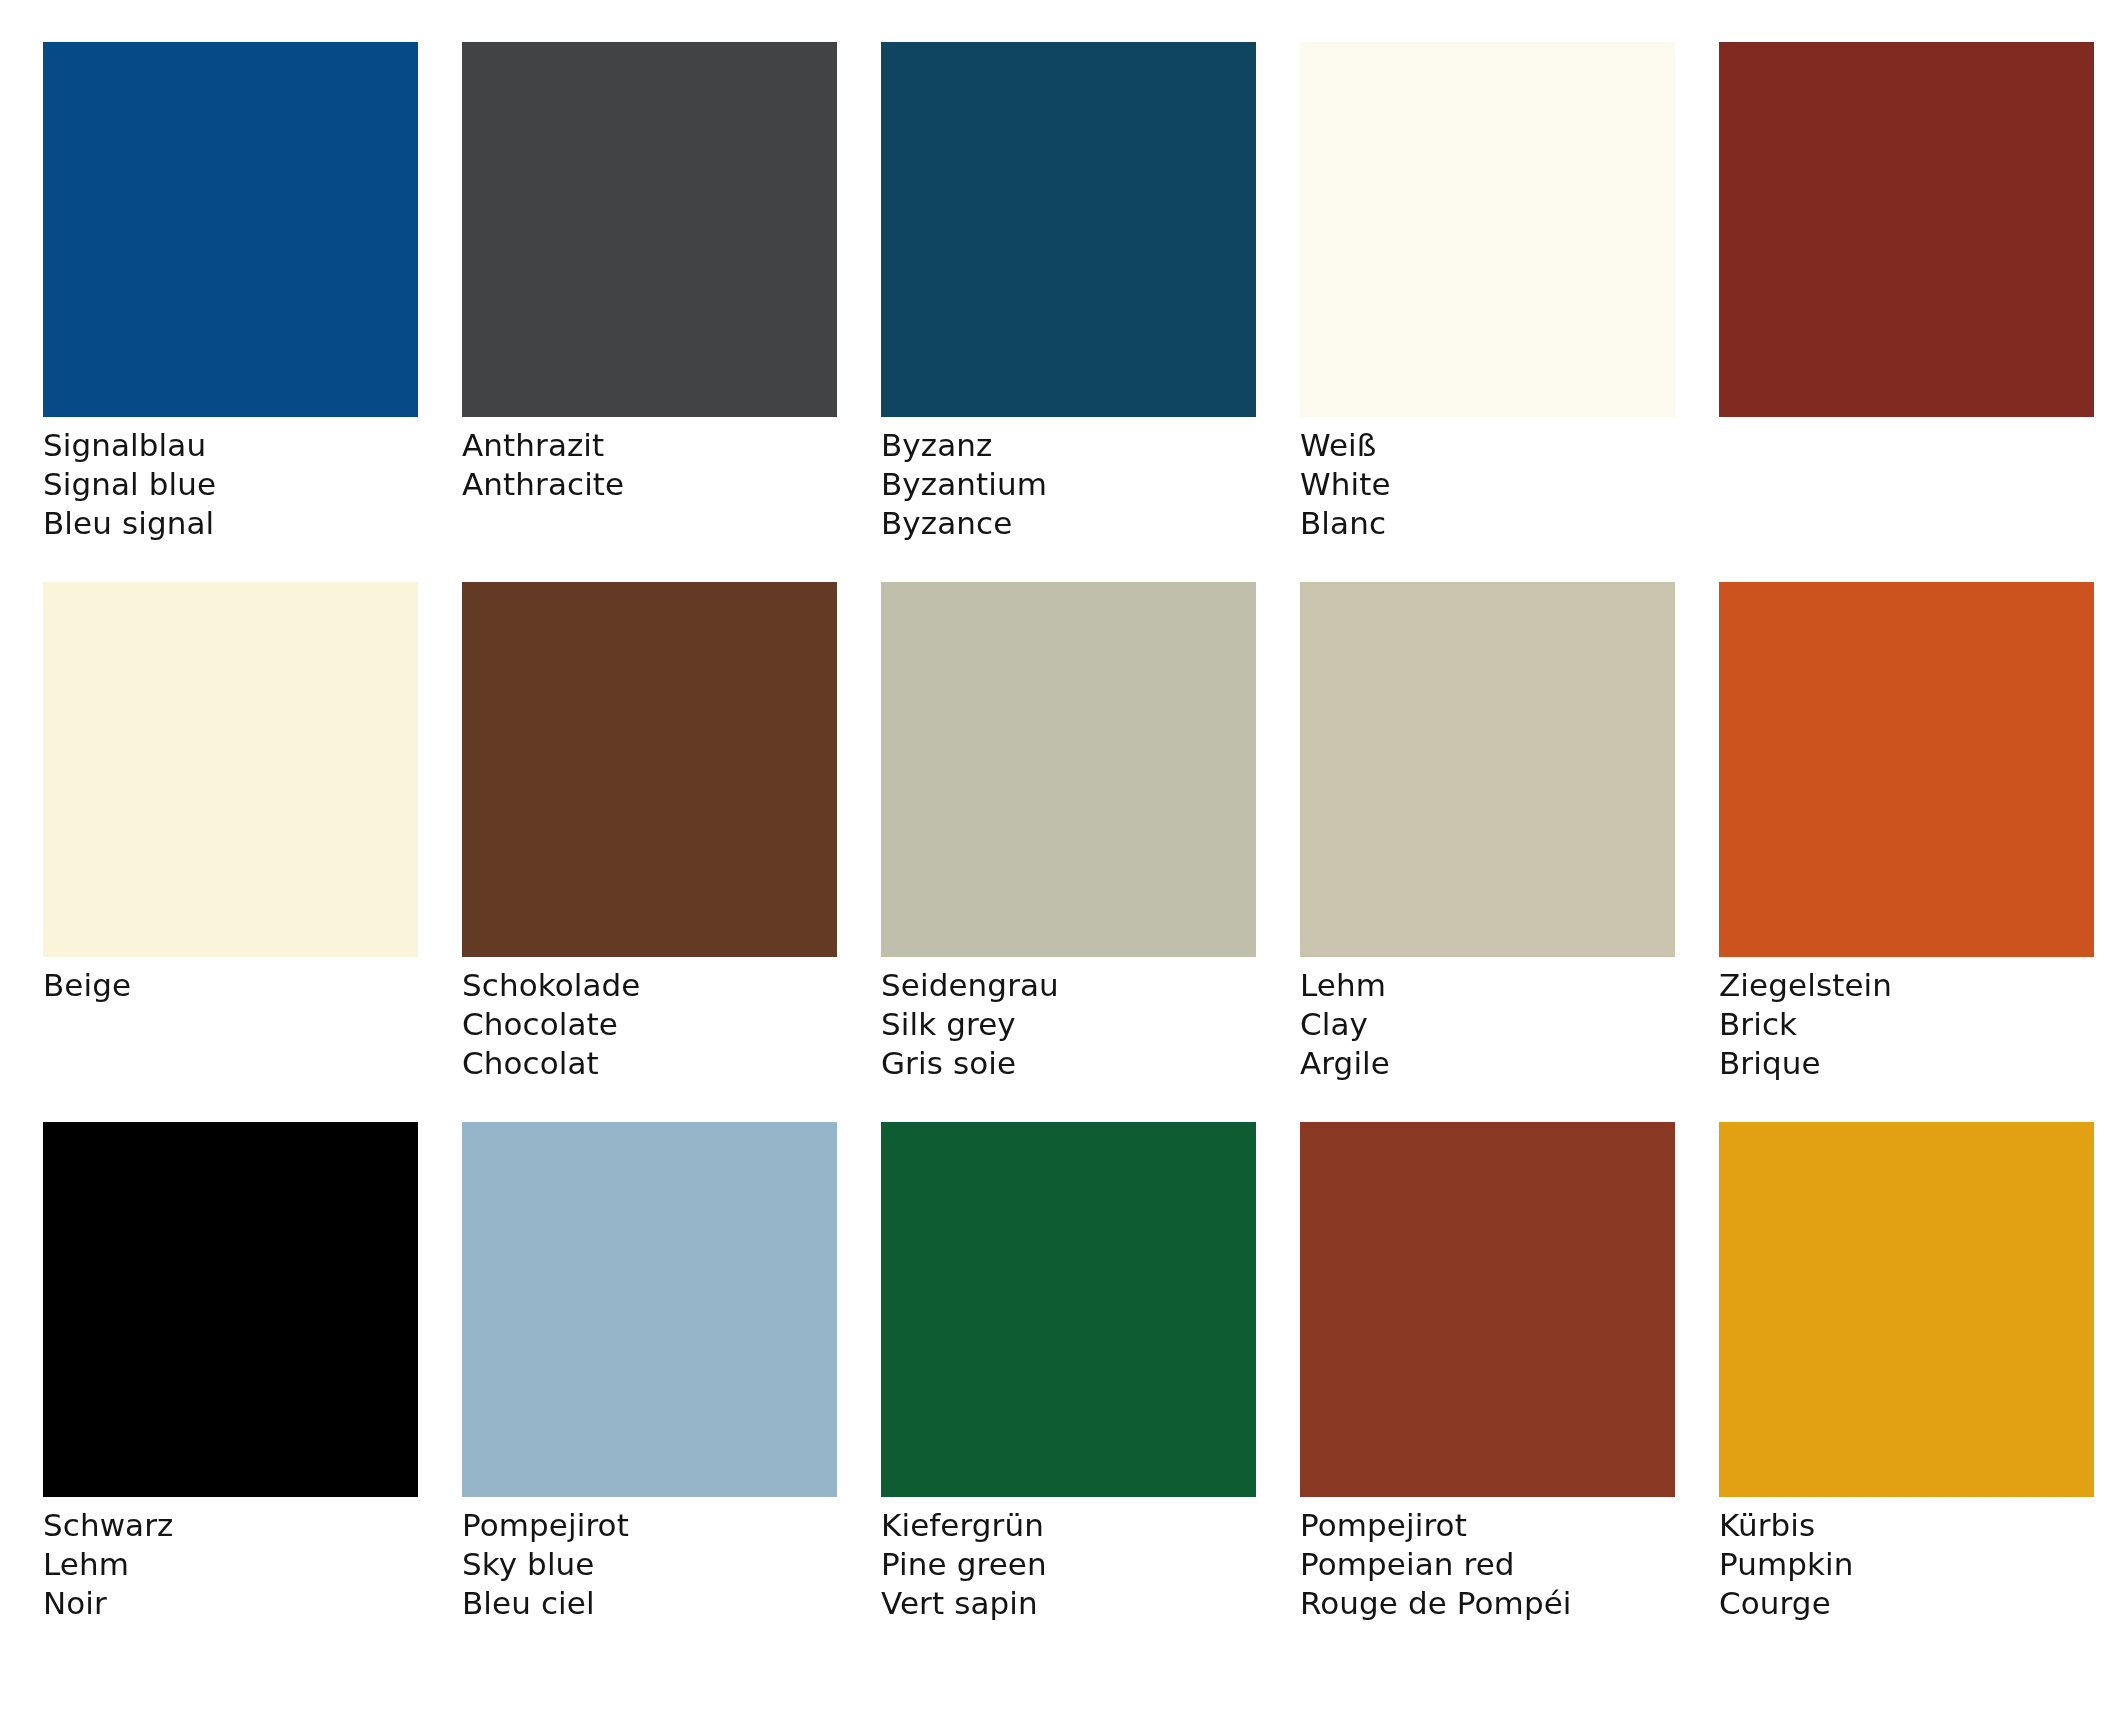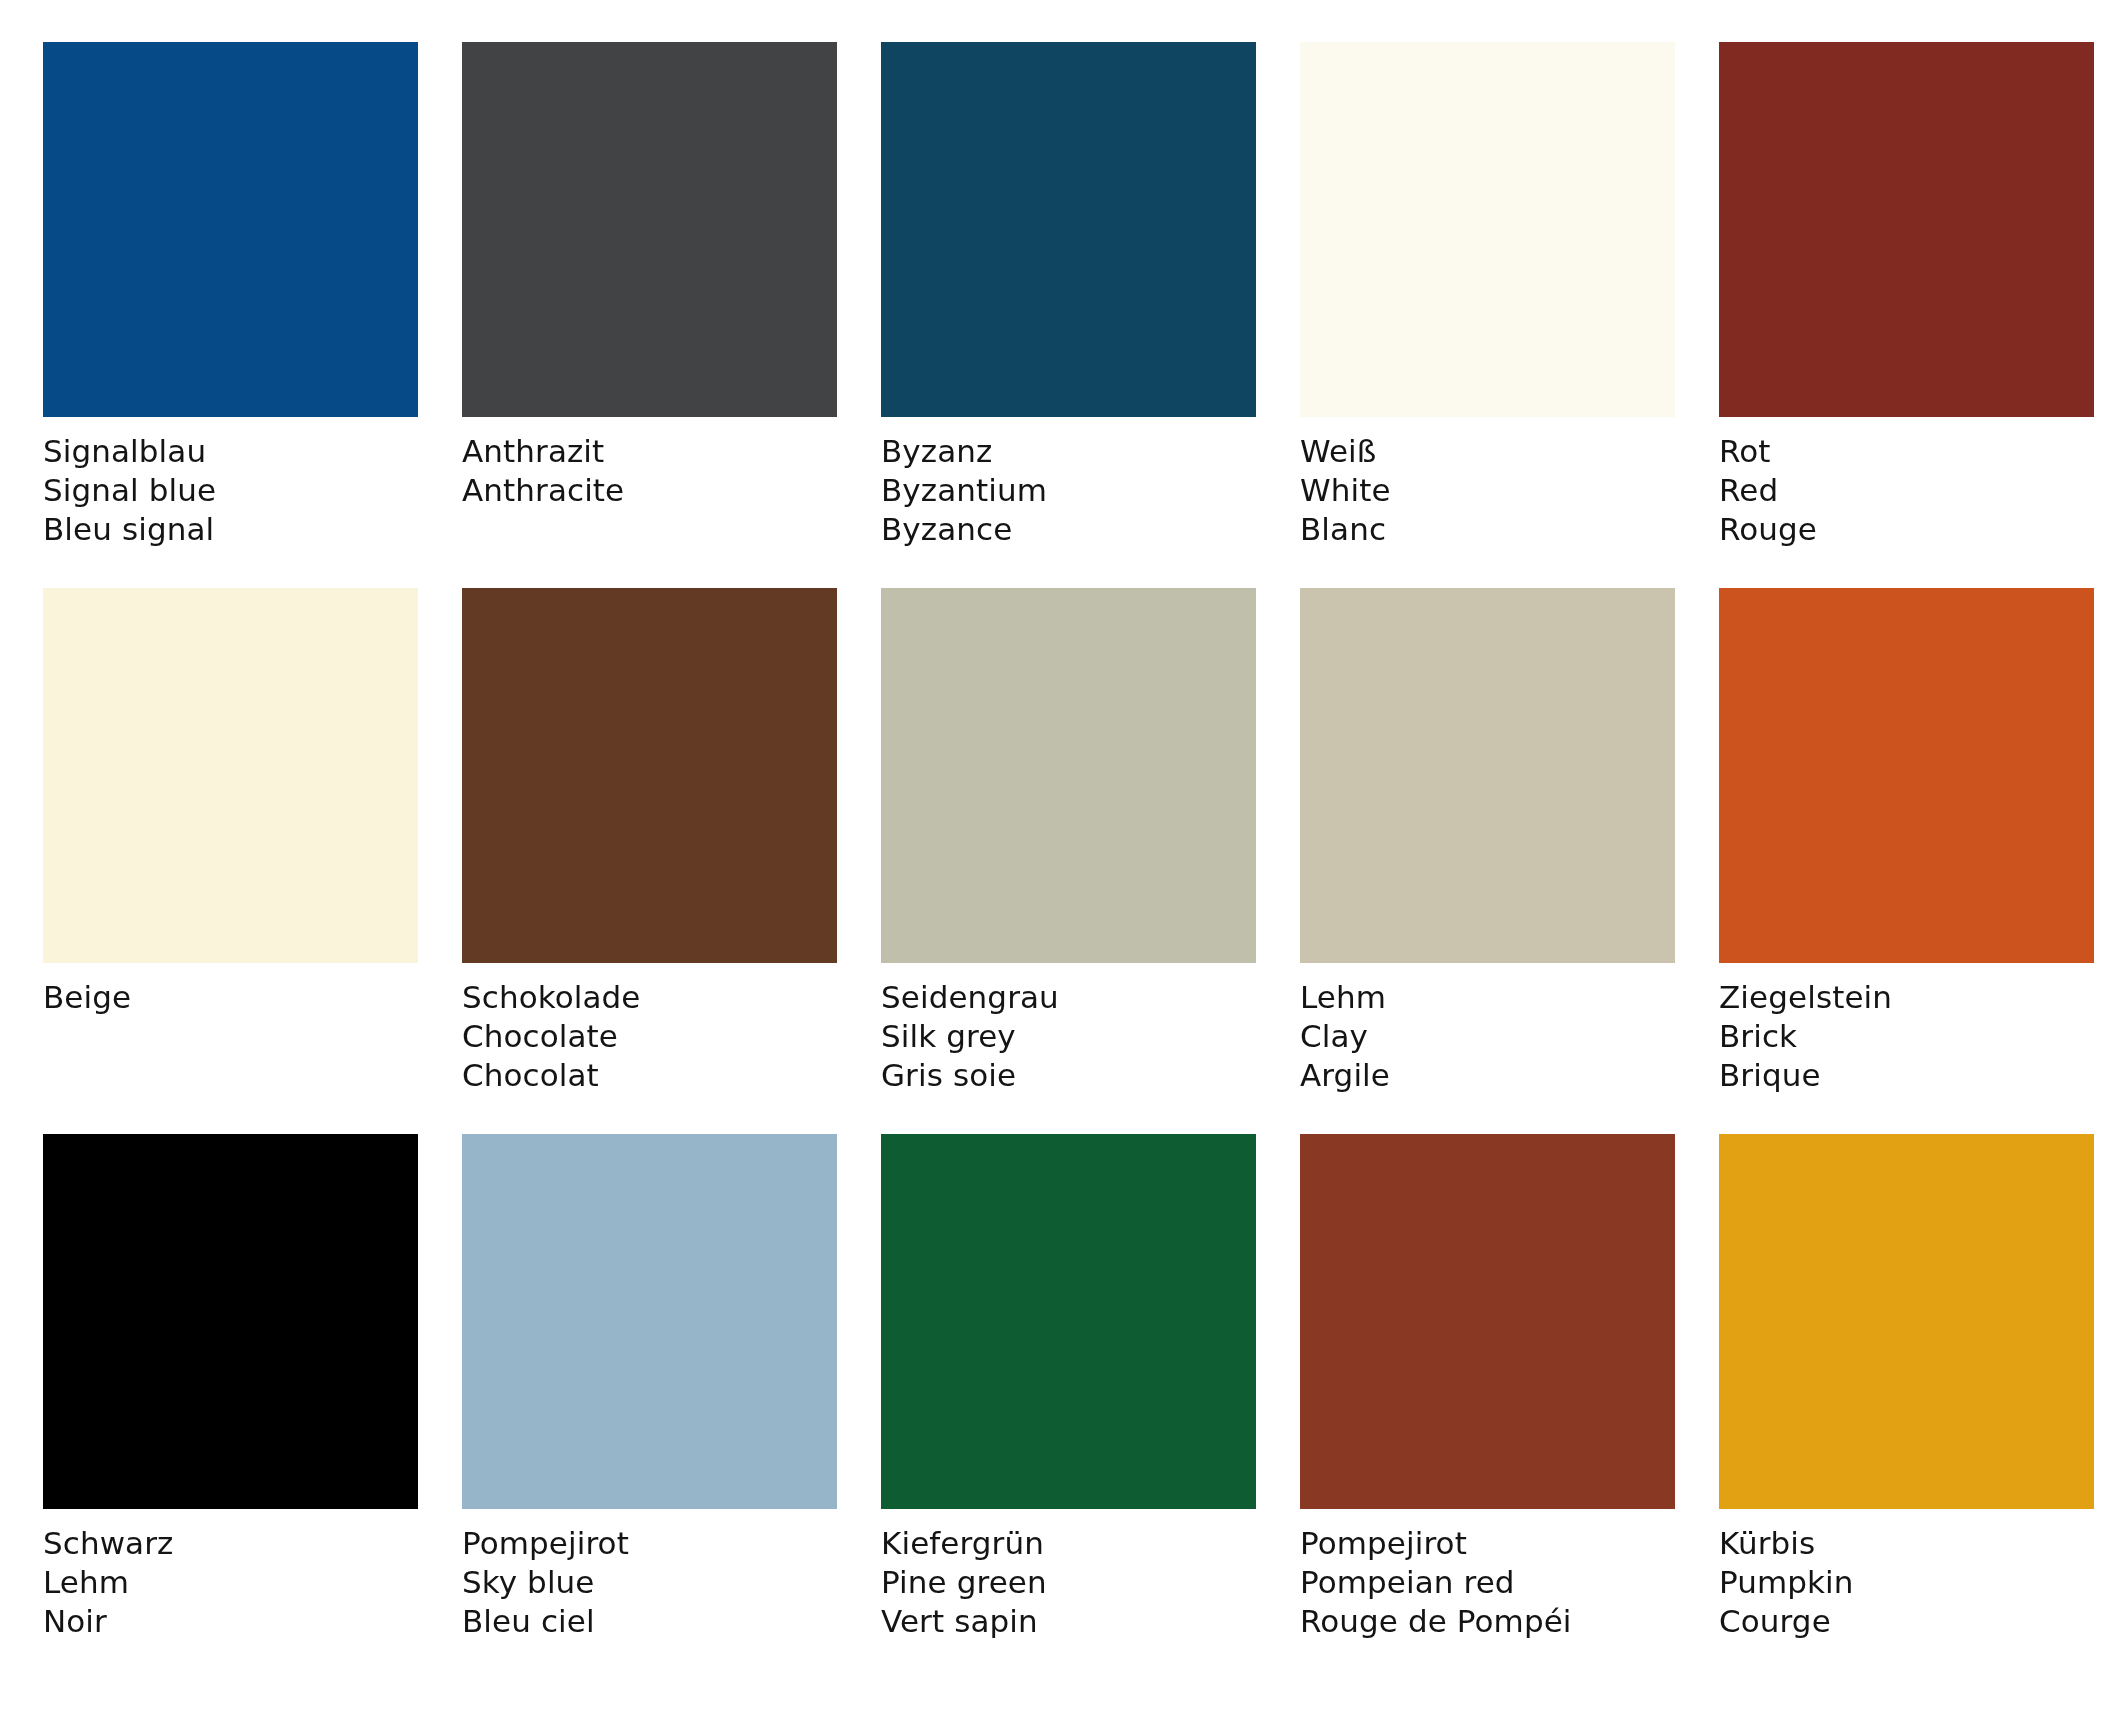--- a/index.html
+++ b/index.html
@@ -31,21 +31,21 @@
     display: flex;
     flex-direction: column;
     width: 375px;
   }
   .swatch-chip {
     width: 375px;
     height: 375px;
     display: block;
   }
   .swatch-labels {
-    padding-top: 15px;
+    padding-top: 9px;
     display: flex;
     flex-direction: column;
   }
   .swatch-label {
     font-size: 31px;
     line-height: 39px;
     letter-spacing: 0.1px;
     color: #141414;
     white-space: nowrap;
   }
@@ -85,25 +85,20 @@
       <div class="swatch-cell">
         <div class="swatch-chip" style="background-color: rgb(252, 249, 239);"></div>
         <div class="swatch-labels swatch-labels-block">
           <div class="swatch-label">Weiß</div>
           <div class="swatch-label">White</div>
           <div class="swatch-label">Blanc</div>
         </div>
       </div>
       <div class="swatch-cell">
         <div class="swatch-chip" style="background-color: rgb(128, 42, 34);"></div>
-        <div class="swatch-labels swatch-labels-block">
-          <div class="swatch-label">Rot</div>
-          <div class="swatch-label">Red</div>
-          <div class="swatch-label">Rouge</div>
-        </div>
       </div>
       <div class="swatch-cell">
         <div class="swatch-chip" style="background-color: rgb(250, 245, 218);"></div>
         <div class="swatch-labels swatch-labels-block">
           <div class="swatch-label">Beige</div>
         </div>
       </div>
       <div class="swatch-cell">
         <div class="swatch-chip" style="background-color: rgb(99, 59, 37);"></div>
         <div class="swatch-labels swatch-labels-block">

